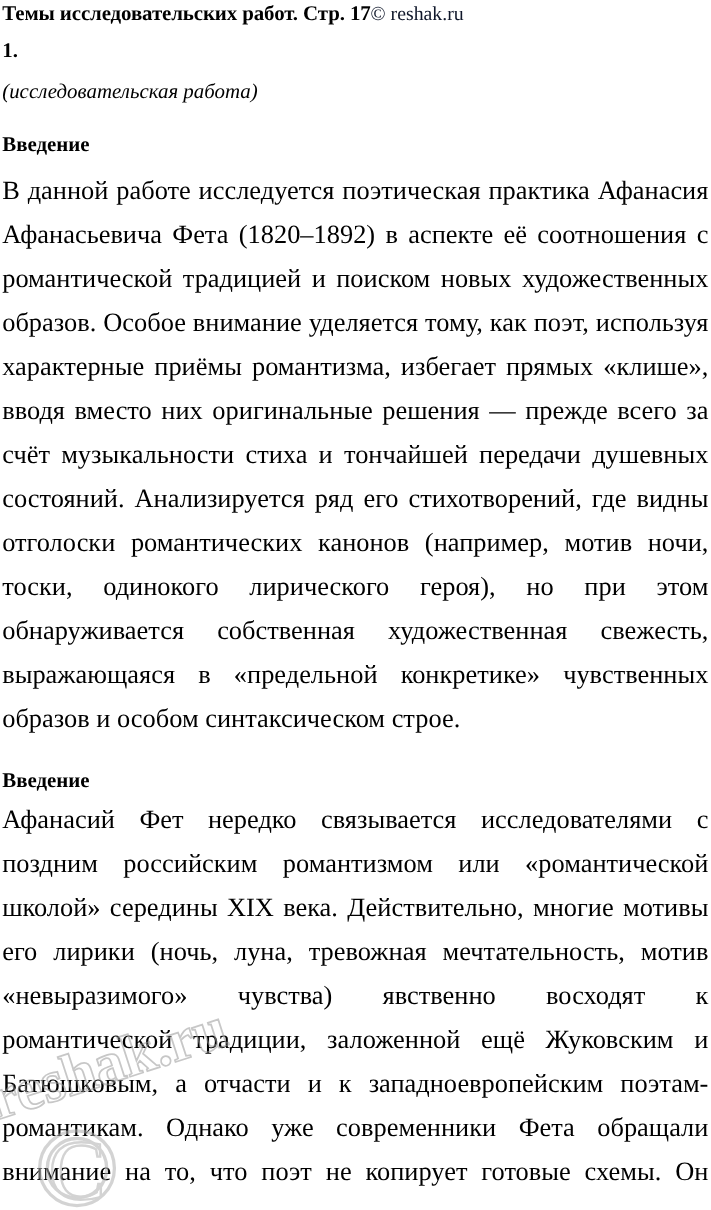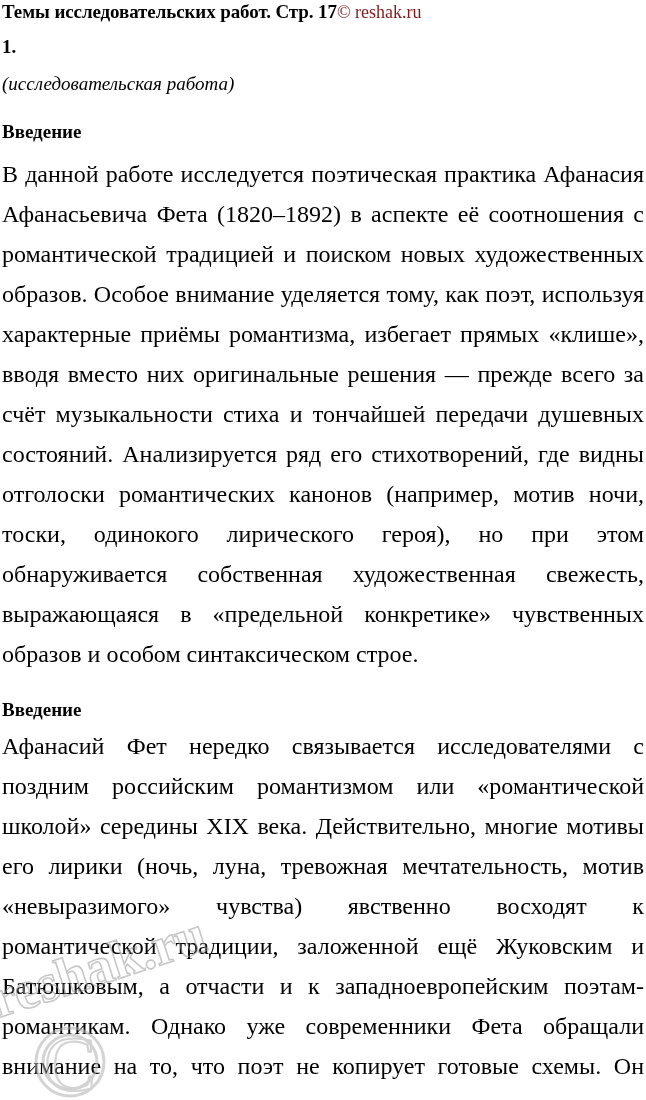--- a/index.html
+++ b/index.html
@@ -36,21 +36,21 @@
     line-height: 24px;
   }
   .running-head-title {
     font-size: 19px;
     font-weight: bold;
     letter-spacing: -0.1px;
     white-space: nowrap;
   }
   .running-head-copyright {
     font-size: 18px;
-    color: #7f1d1d;
+    color: #0f172a;
     white-space: nowrap;
     padding-right: 4px;
   }
 
   
   .item-number {
     font-size: 19px;
     font-weight: bold;
     line-height: 22px;
     margin-top: 10px;

